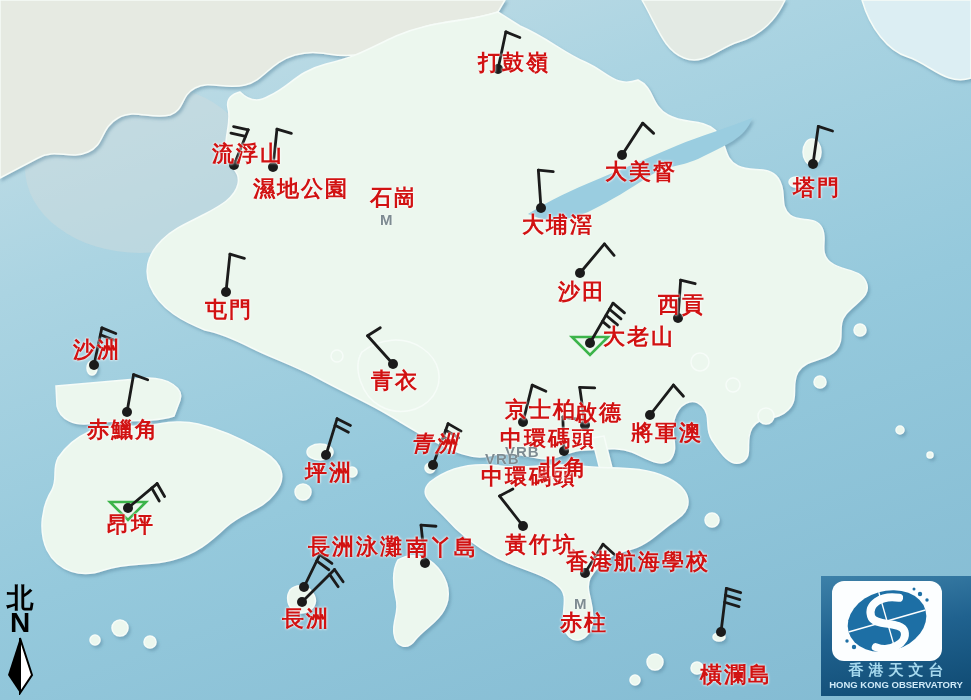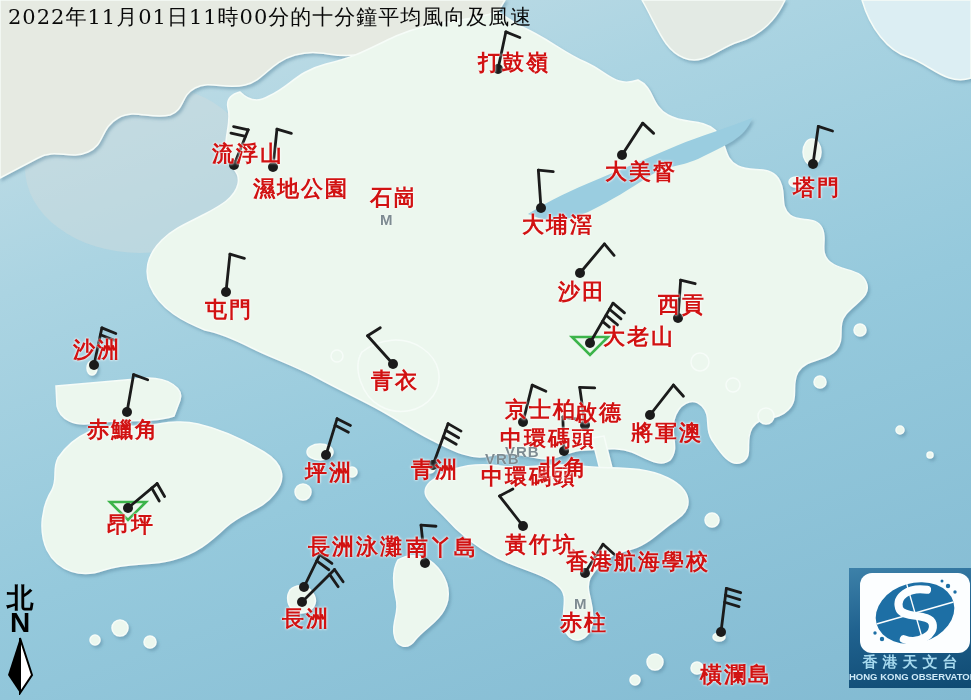--- a/index.html
+++ b/index.html
@@ -24,21 +24,21 @@
   .stn-status{
     position:absolute;white-space:nowrap;
     font-family:"Liberation Sans",sans-serif;font-weight:bold;font-size:15px;line-height:1;
     color:#7d8b91;letter-spacing:1px;text-shadow:0 0 2px rgba(255,255,255,.9);
   }
   .compass{position:absolute;left:2px;bottom:5px;width:36px;text-align:center;color:#000;}
   .compass .hanzi{font-family:"DejaVu Serif",serif;font-weight:bold;font-size:27px;line-height:1;}
   .compass .nletter{font-family:"Liberation Sans",sans-serif;font-weight:900;font-size:28px;line-height:.85;}
   .compass svg{display:block;margin:2px auto 0 auto;}
   .logo-corner{
-    position:absolute;right:0;bottom:12px;width:122px;height:120px;
+    position:absolute;right:0;bottom:4px;width:150px;height:120px;
     background:linear-gradient(170deg,#3d81a9 0%,#20628f 45%,#0f4a72 100%);
   }
   .logo-box{
     position:absolute;left:11px;top:5px;width:110px;height:80px;
     background:#fcfeff;border-radius:12px;
   }
   .logo-zh{
     position:absolute;top:87px;left:0;width:100%;text-align:center;
     font-family:"DejaVu Serif",serif;font-weight:bold;font-size:15px;line-height:1;
     color:#a6d9ee;letter-spacing:5px;text-indent:5px;
@@ -284,33 +284,32 @@
       <div class="stn-label" style="left: 87px; top: 418px;">赤鱲角</div>
       <div class="stn-label" style="left: 505px; top: 398px;">京士柏</div>
       <div class="stn-label" style="left: 575px; top: 401px;">啟德</div>
       <div class="stn-label" style="left: 500px; top: 427px;">中環碼頭</div>
       <div class="stn-status" style="left: 505px; top: 444px;">VRB</div>
       <div class="stn-label" style="left: 481px; top: 465px;">中環碼頭</div>
       <div class="stn-status" style="left: 485px; top: 451px;">VRB</div>
       <div class="stn-label" style="left: 540px; top: 456px;">北角</div>
       <div class="stn-label" style="left: 631px; top: 421px;">將軍澳</div>
       <div class="stn-label" style="left: 305px; top: 461px;">坪洲</div>
-      <div class="stn-label" style="left: 411px; top: 458px;">青洲</div>
+      <div class="stn-label" style="left: 411px; top: 432px; font-style: italic;">青洲</div>
       <div class="stn-label" style="left: 107px; top: 513px;">昂坪</div>
       <div class="stn-label" style="left: 406px; top: 536px;">南丫島</div>
       <div class="stn-label" style="left: 505px; top: 533px;">黃竹坑</div>
       <div class="stn-label" style="left: 566px; top: 550px;">香港航海學校</div>
       <div class="stn-label" style="left: 284px; top: 535px; margin-left: 24px;">長洲泳灘</div>
       <div class="stn-label" style="left: 282px; top: 610px; font-family: Liberation Mono, monospace;">長洲</div>
       <div class="stn-label" style="left: 560px; top: 611px;">赤柱</div>
       <div class="stn-status" style="left: 574px; top: 596px;">M</div>
       <div class="stn-label" style="left: 700px; top: 639px; margin-top: 24px;">橫瀾島</div>
     </div>
 
-  <h1 class="map-title">2022年11月01日11時00分的十分鐘平均風向及風速</h1>
 
   <div class="compass">
     <div class="hanzi">北</div>
     <div class="nletter">N</div>
     <svg width="28" height="58" viewBox="0 0 28 58">
       <path d="M14,1 L2,38 L14,56 Z" fill="#000"></path>
       <path d="M14,1 L26,38 L14,56 Z" fill="#fff" stroke="#000" stroke-width="2"></path>
     </svg>
   </div>
 

